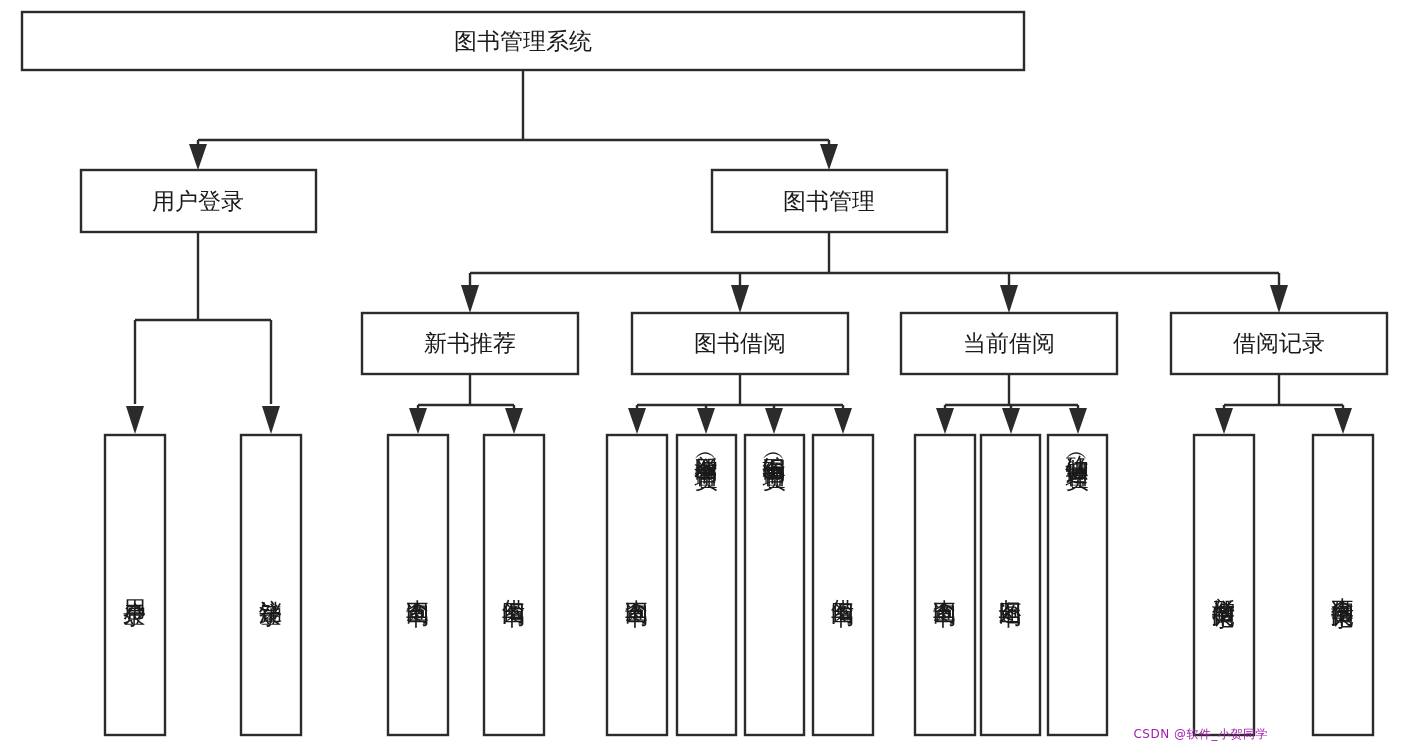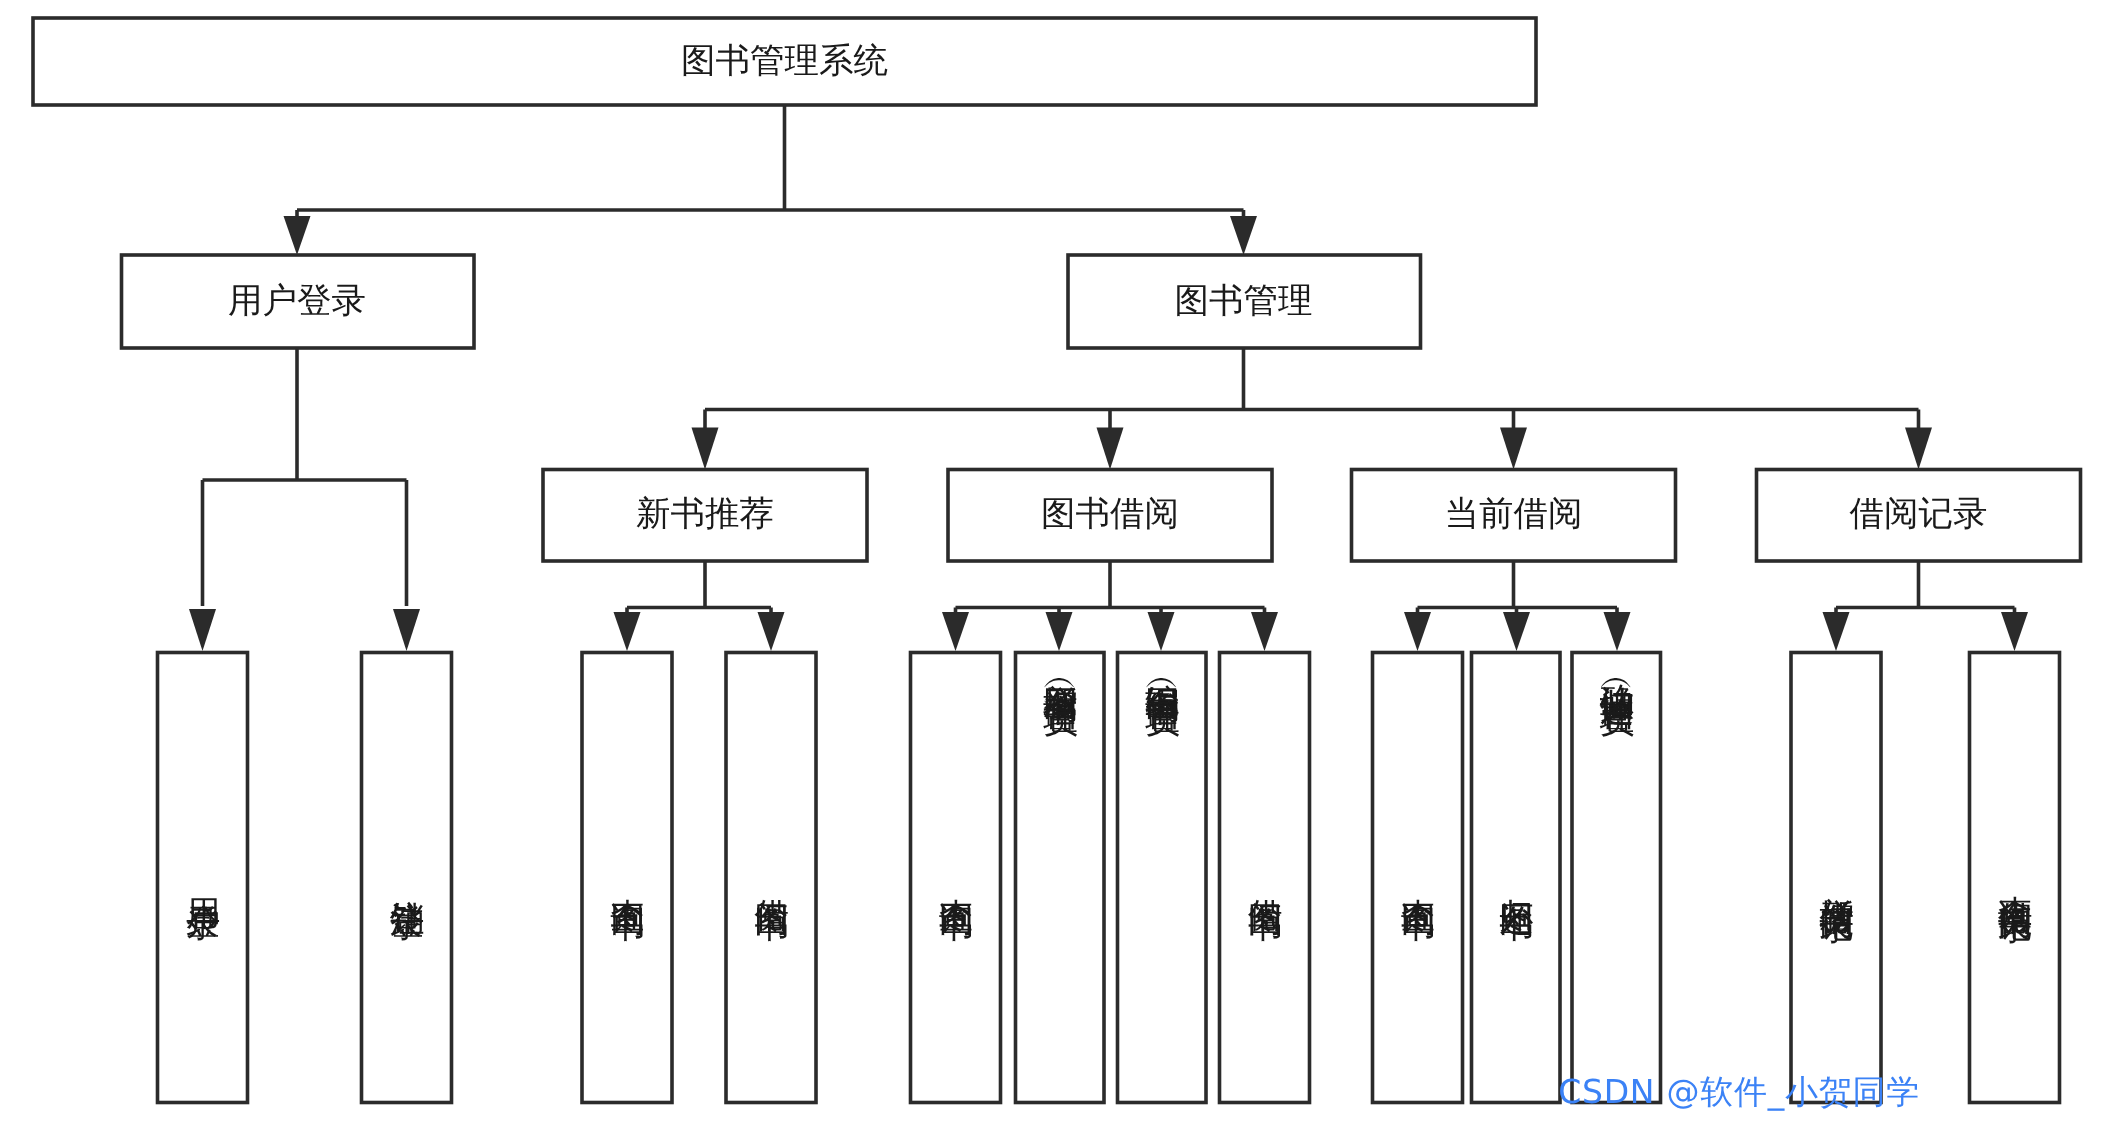--- a/index.html
+++ b/index.html
@@ -59,25 +59,25 @@
     text-orientation: upright;
     font-family: "DejaVu Sans", "Liberation Sans", sans-serif;
     font-size: 23px;
     line-height: 1.05;
     letter-spacing: 2px;
     color: #1a1a1a;
     white-space: nowrap;
   }
   .watermark {
     position: absolute;
-    right: 12px;
+    right: 24px;
     bottom: 4px;
     font-family: "DejaVu Sans", "Liberation Sans", sans-serif;
-    font-size: 22px;
-    color: #3b82f6;
+    font-size: 12px;
+    color: #a21caf;
     letter-spacing: 0.5px;
     white-space: nowrap;
   }
 </style>
 </head>
 <body>
 
 <div id="diagram-root">
 
   <svg class="diagram-canvas" viewBox="0 0 1405 747" xmlns="http://www.w3.org/2000/svg">

